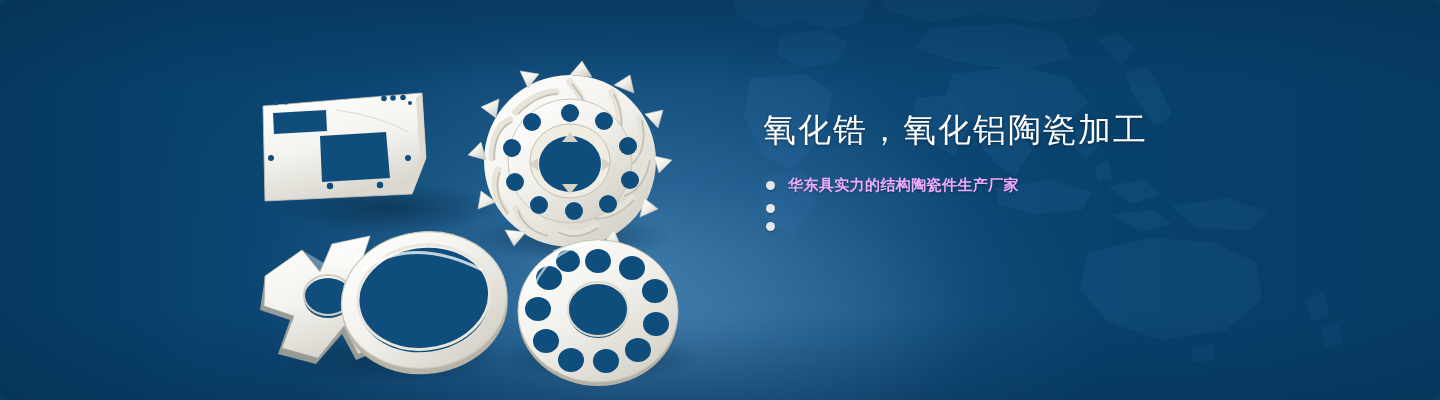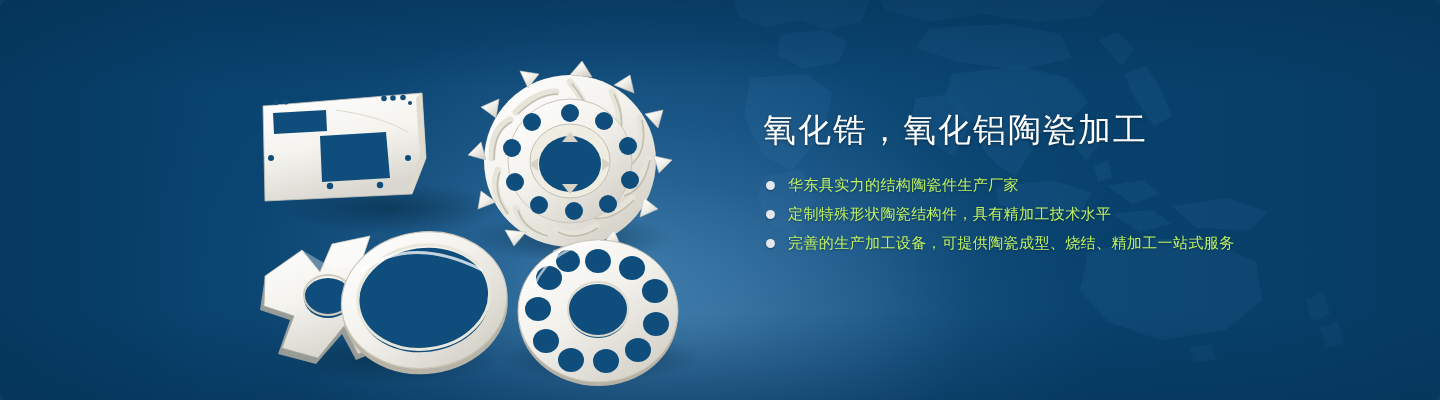--- a/index.html
+++ b/index.html
@@ -104,26 +104,27 @@
   .dot {
     flex: 0 0 auto;
     width: 9px;
     height: 9px;
     border-radius: 50%;
     background: #e4e8ec;
     margin-right: 13px;
     box-shadow: 0 1px 2px rgba(0,0,0,0.30);
   }
   .bullet-text {
-    color: #bef264;
+    color: #f0abfc;
     font-size: 15px;
     line-height: 20px;
     letter-spacing: 0.4px;
     text-shadow: 0 1px 2px rgba(0,0,0,0.35);
     white-space: nowrap;
+    font-weight: bold;
   }
 </style>
 </head>
 <body>
 
 <div id="banner">
 
   <div class="bg-base"></div>
 
   <div class="bg-map">
@@ -354,22 +355,20 @@
 
     <div class="headline">氧化锆，氧化铝陶瓷加工</div>
 
     <ul class="bullets">
       <li class="bullet">
         <span class="dot"></span>
         <span class="bullet-text">华东具实力的结构陶瓷件生产厂家</span>
       </li>
       <li class="bullet">
         <span class="dot"></span>
-        <span class="bullet-text">定制特殊形状陶瓷结构件，具有精加工技术水平</span>
       </li>
       <li class="bullet">
         <span class="dot"></span>
-        <span class="bullet-text">完善的生产加工设备，可提供陶瓷成型、烧结、精加工一站式服务</span>
       </li>
     </ul>
 
   </div>
 </div>
 
 </body></html>

